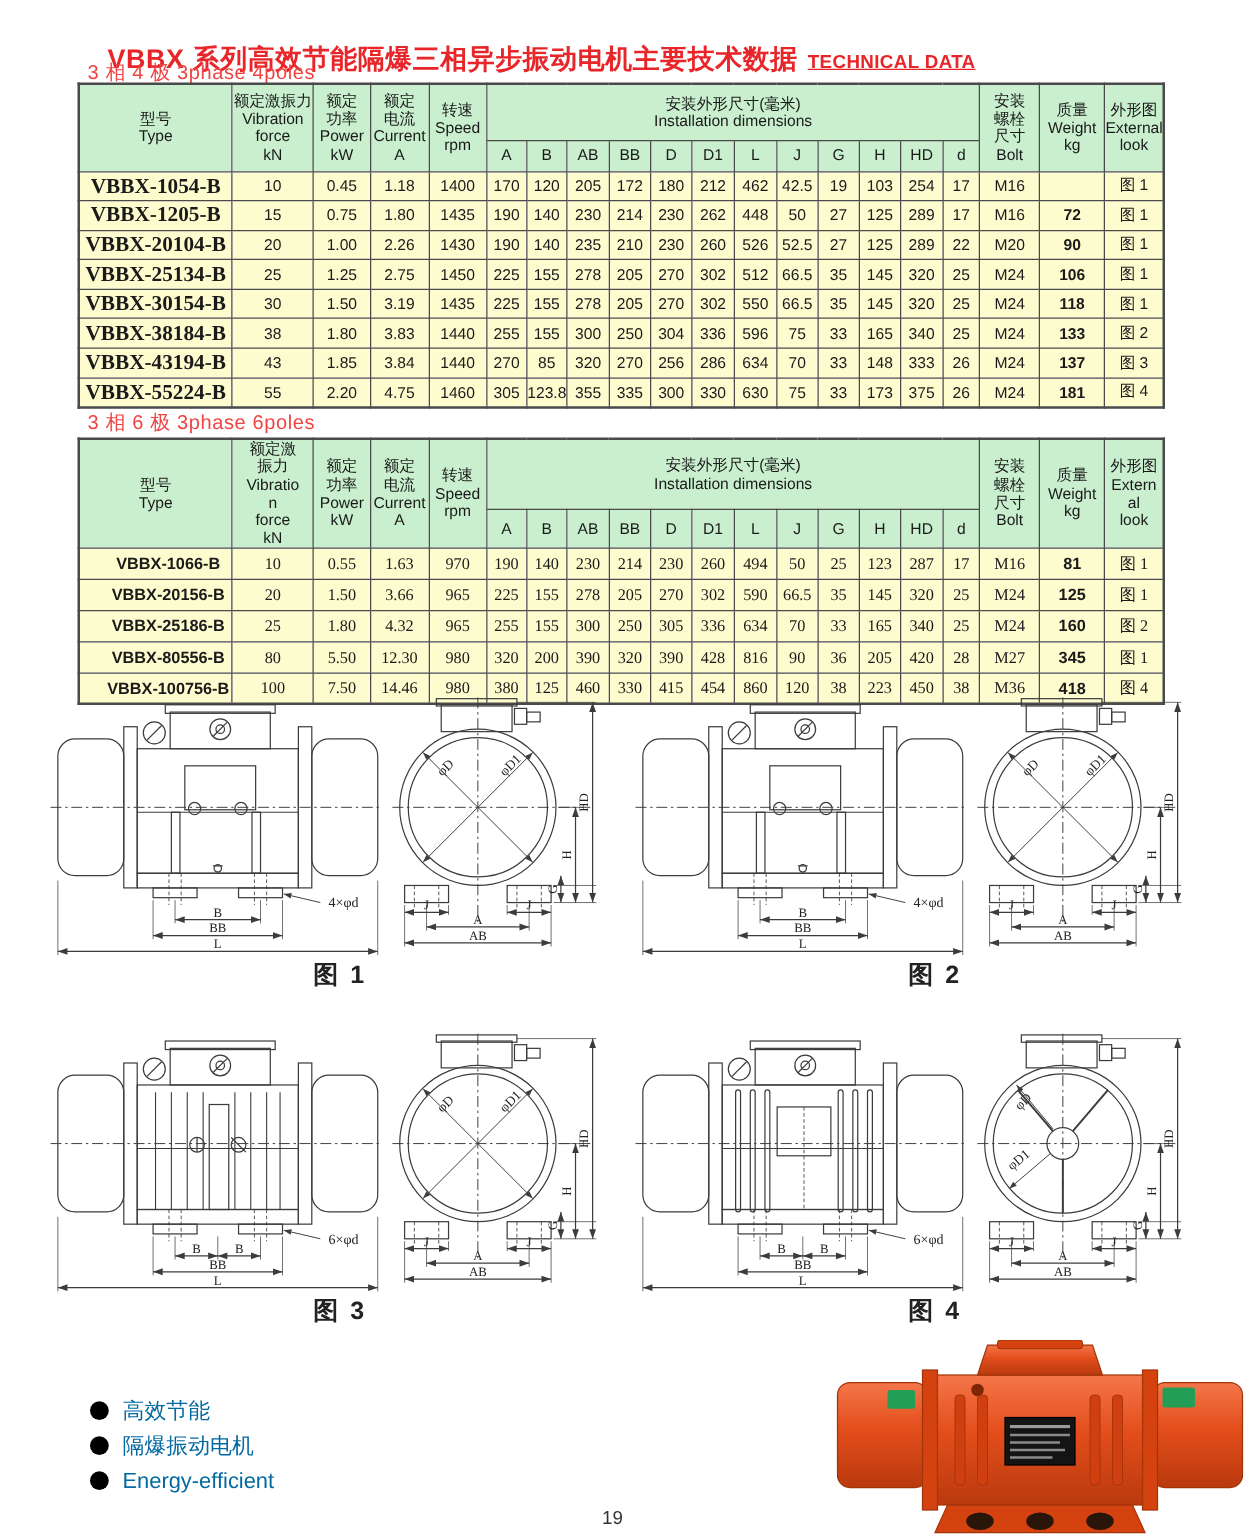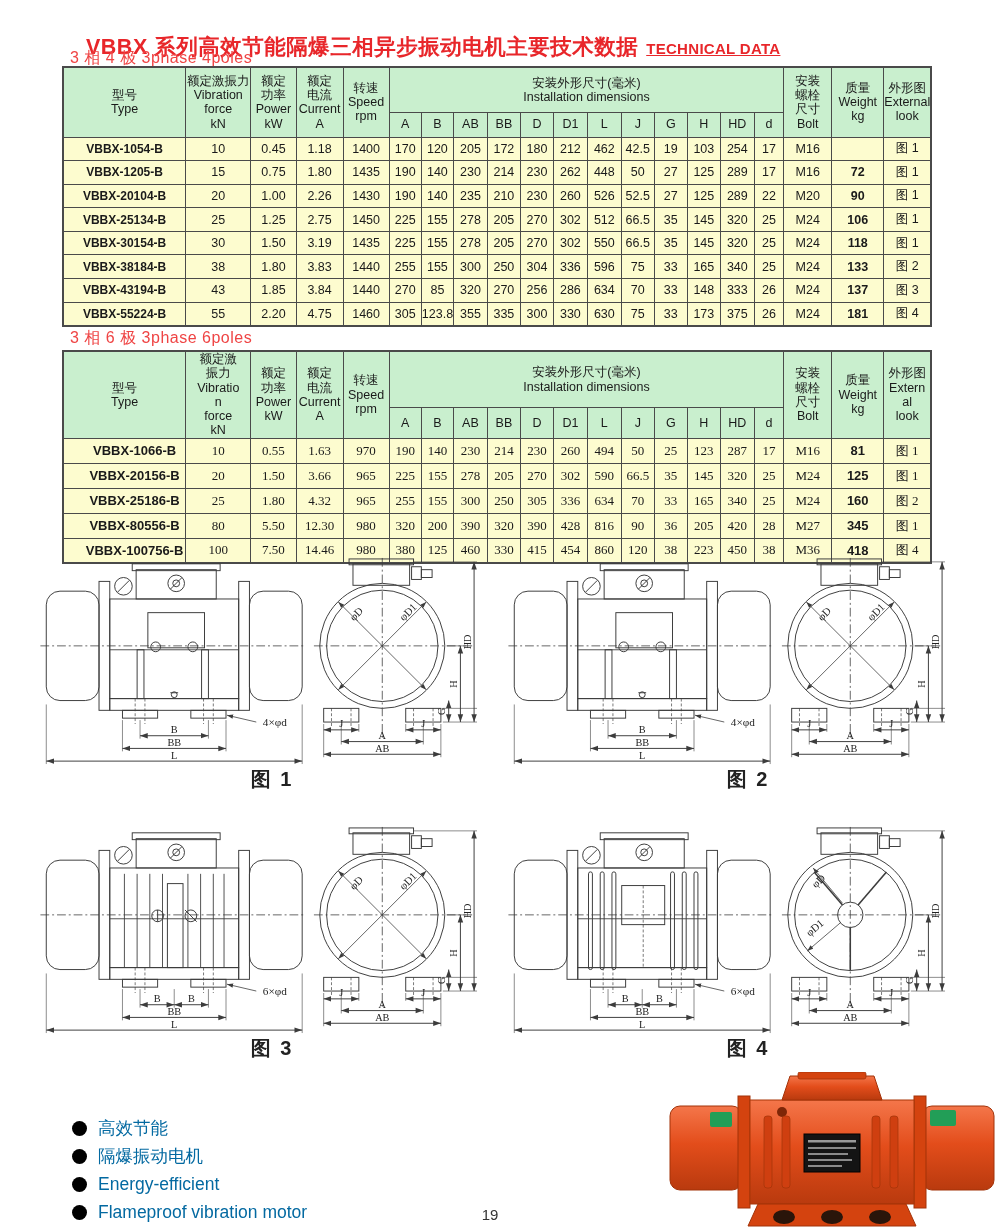--- a/index.html
+++ b/index.html
@@ -32,21 +32,21 @@
   }
   #table1{top:66px;}
   #table2{top:350px;}
   table.spec th,table.spec td{
     border:1.2px solid var(--border);text-align:center;vertical-align:middle;padding:0;overflow:hidden;
   }
   table.spec thead th{
     background:var(--green);font-weight:normal;font-size:12.5px;line-height:1.14;white-space:pre-line;
   }
   table.spec tbody td{background:var(--yellow);font-size:12.5px;}
-  table.spec td.c-model{font-weight:bold;font-size:12px;font-family:Liberation Sans, sans-serif;}
+  table.spec td.c-model{font-weight:bold;font-size:17px;font-family:Liberation Serif, serif;}
   table.spec td.c-weight{font-weight:bold;font-family:"Liberation Sans",sans-serif;}
   #table1 thead tr:nth-child(1){height:45px;}
   #table1 thead tr:nth-child(2){height:25px;}
   #table1 tbody tr{height:23.6px;}
   #table2 thead tr:nth-child(1){height:51px;}
   #table2 thead tr:nth-child(2){height:27px;}
   #table2 tbody tr{height:25px;}
   #table2 tbody td{font-family:"Liberation Serif",serif;font-size:13px;}
   #table2 tbody td.c-model{font-family:"Liberation Sans",sans-serif;padding-left:20px;}
   #table2 tbody td.c-weight{font-family:"Liberation Sans",sans-serif;}
@@ -961,24 +961,20 @@
       <span class="txt">高效节能</span>
     </div>
   <div class="bullet">
       <span class="dot"></span>
       <span class="txt">隔爆振动电机</span>
     </div>
   <div class="bullet">
       <span class="dot"></span>
       <span class="txt">Energy-efficient</span>
     </div>
-  <div class="bullet">
-      <span class="dot"></span>
-      <span class="txt">Flameproof vibration motor</span>
-    </div>
 </div>
 
 <div class="photo" id="motorPhoto"><svg width="332" height="158" viewBox="0 0 332 158" xmlns="http://www.w3.org/2000/svg">
   <defs>
         <linearGradient id="mg" x1="0" y1="0" x2="0" y2="1">
     <stop offset="0" stop-color="#f4764a"></stop>
           <stop offset="0.45" stop-color="#e34d1b"></stop>
           <stop offset="1" stop-color="#b93a0e"></stop>
   </linearGradient>
       </defs>

